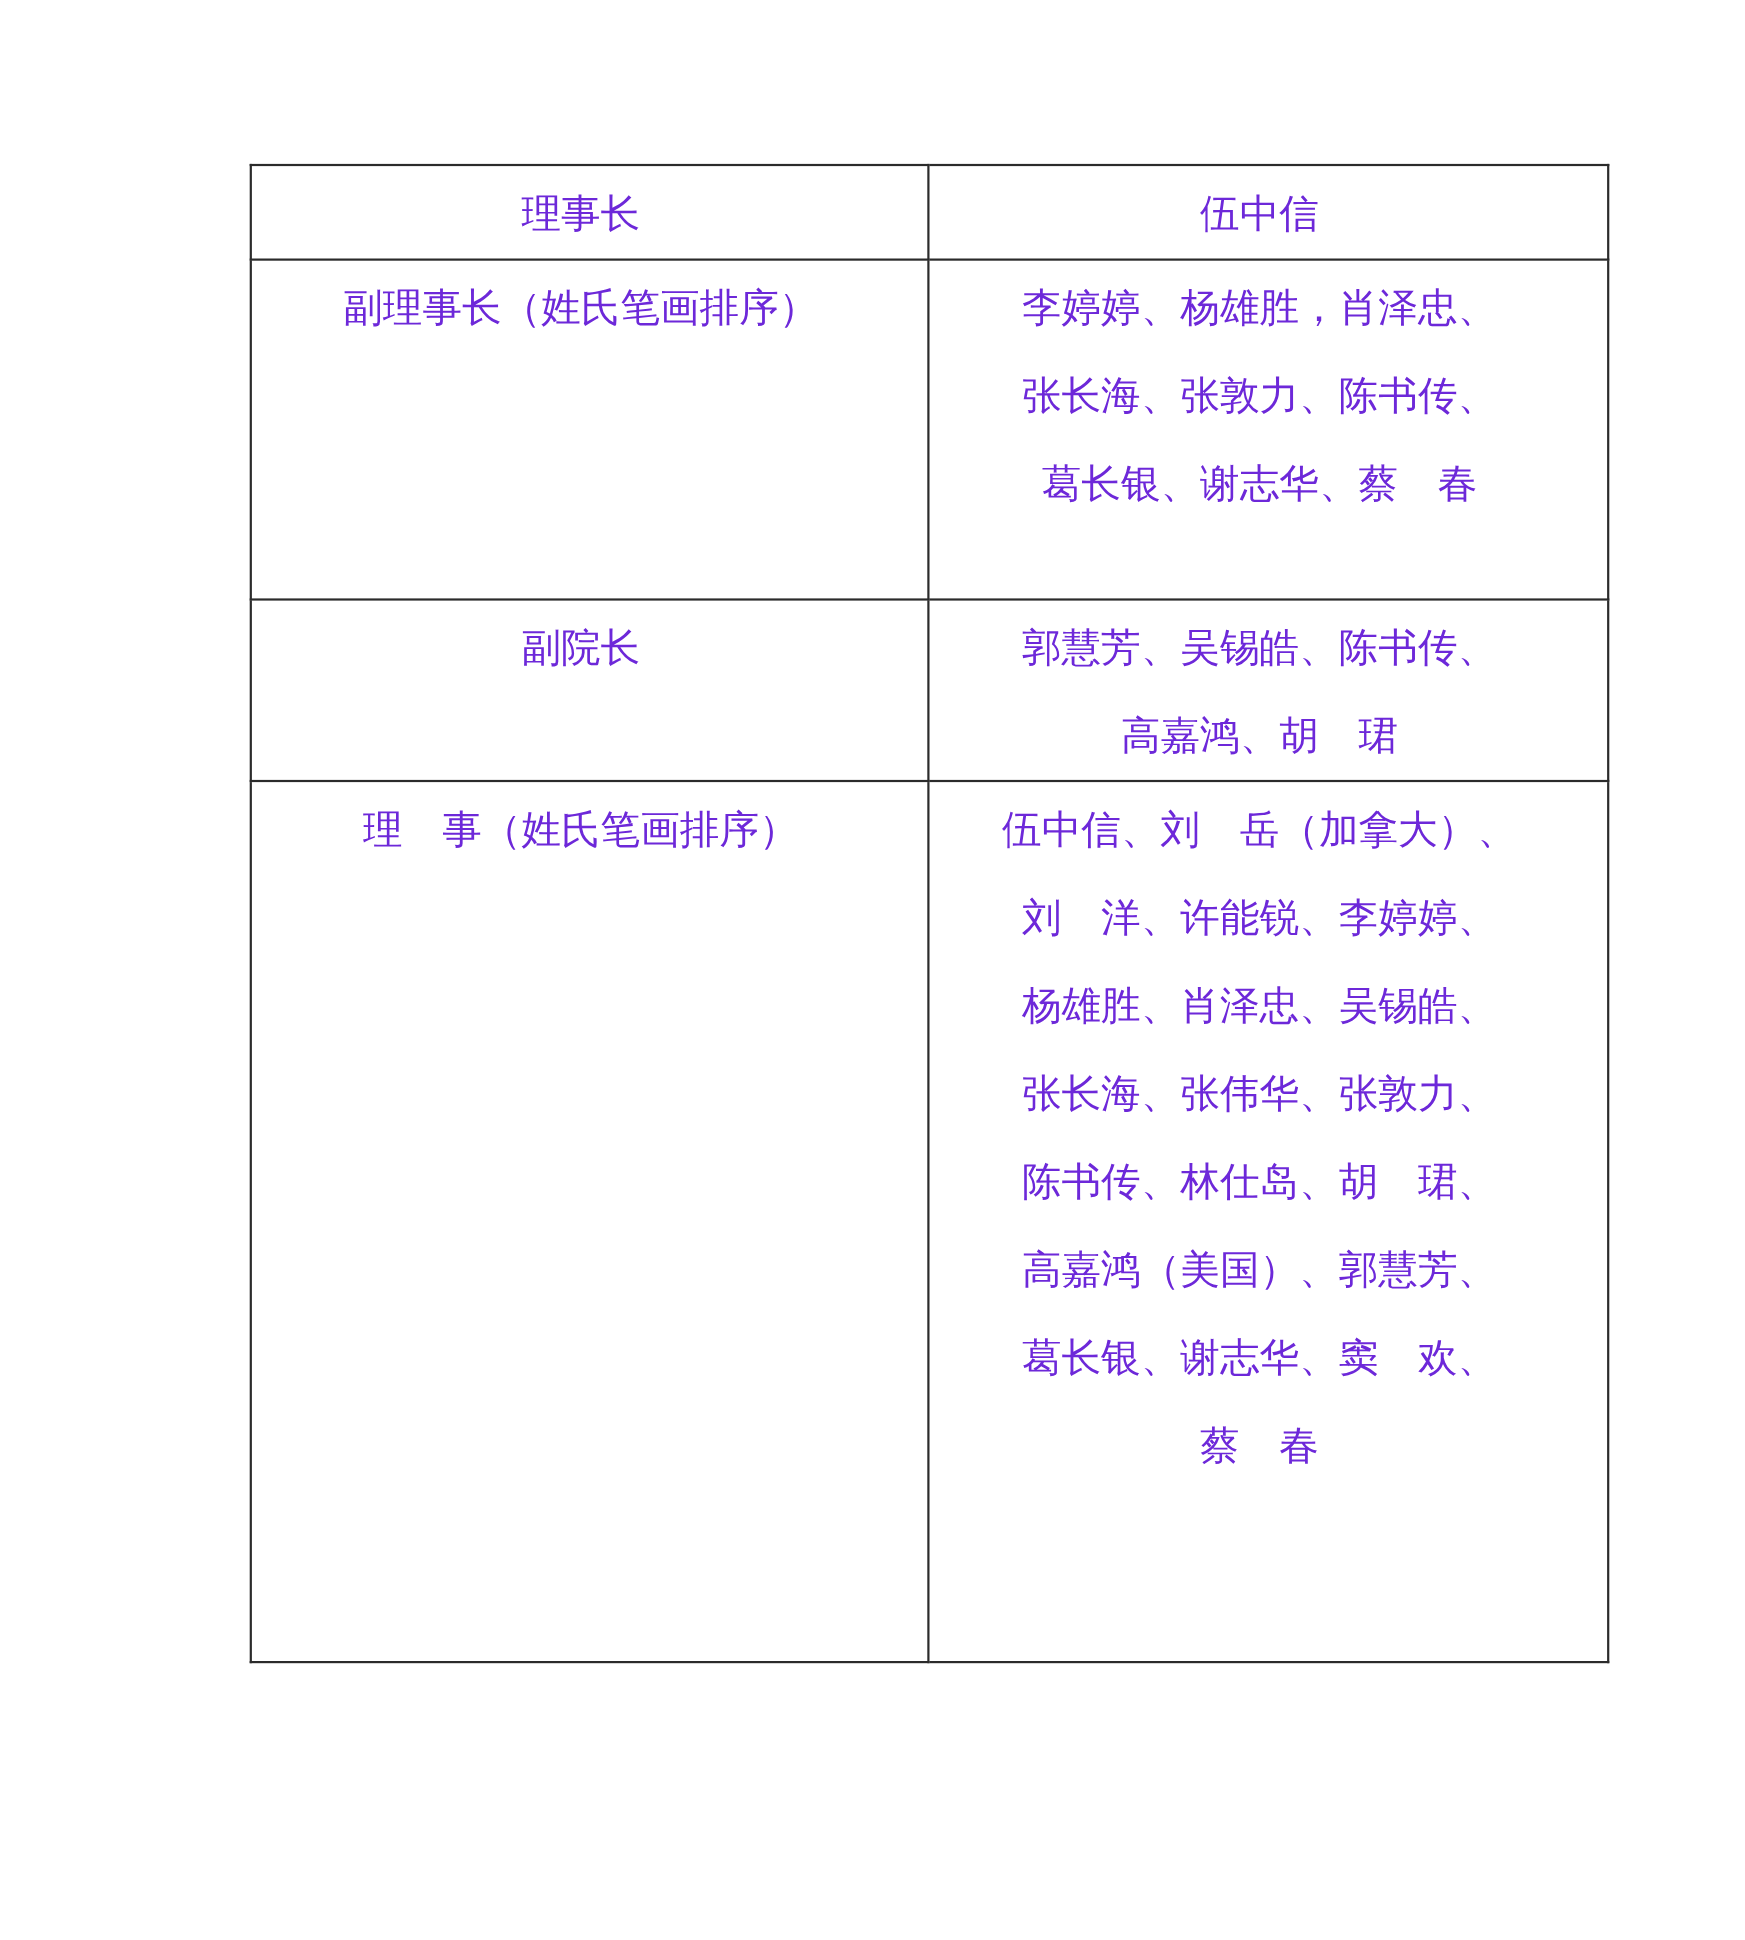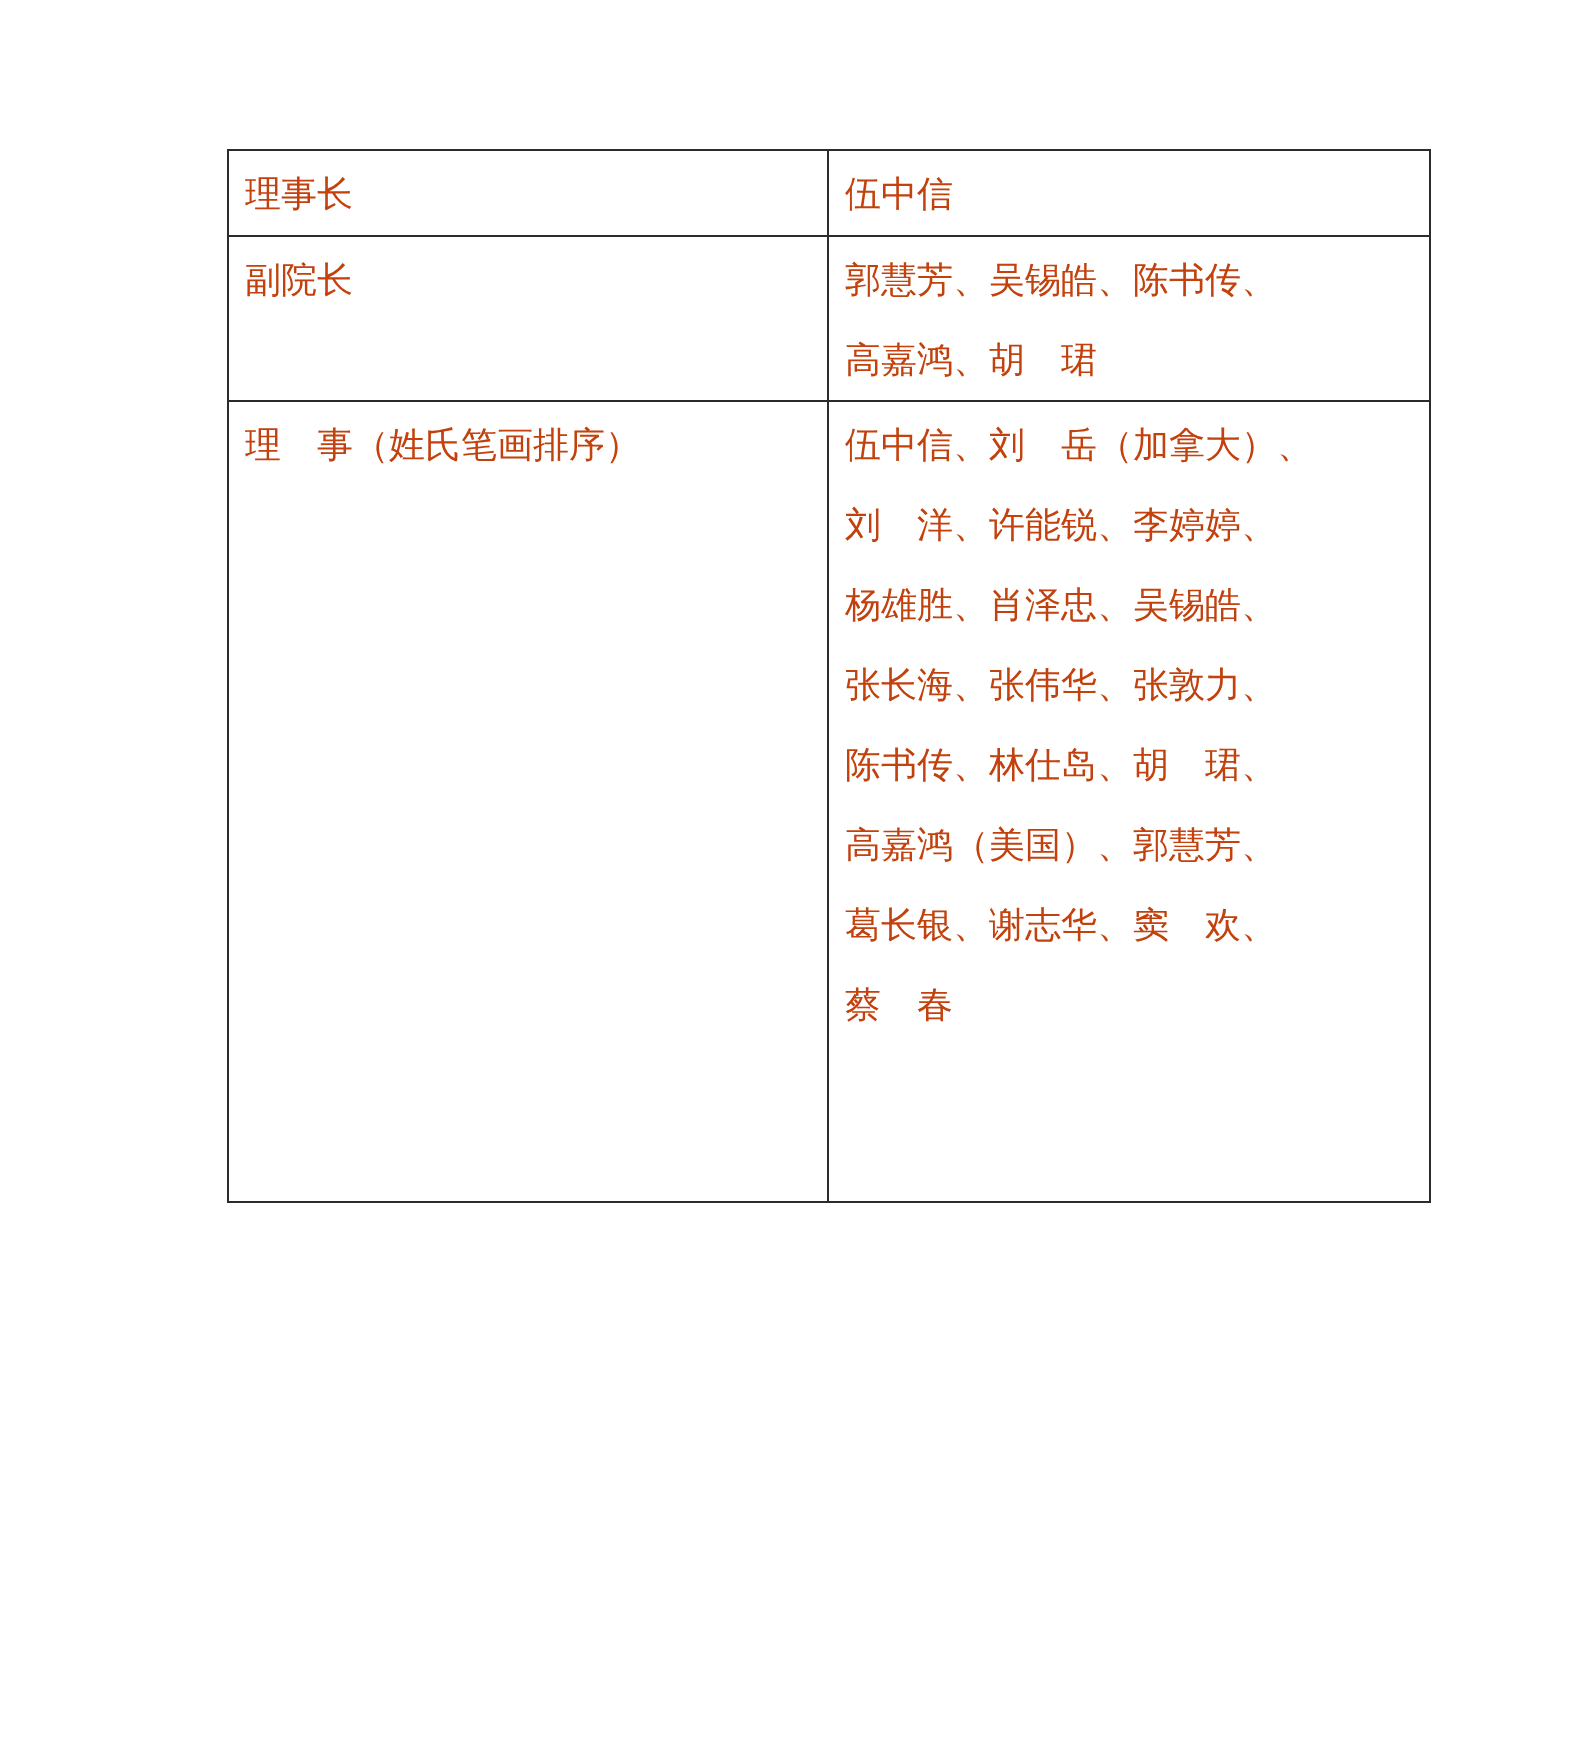--- a/index.html
+++ b/index.html
@@ -24,46 +24,53 @@
     left: 227px;
     top: 149px;
     width: 1134px;
     border-collapse: collapse;
     table-layout: fixed;
     background: #ffffff;
   }
   table.roster td {
     border: 2px solid #2b2b2b;
     vertical-align: top;
-    padding: 3px 16px 0 16px;
+    padding: 3px 32px 0 16px;
     font-size: 36px;
     line-height: 80px;
     white-space: pre-line;
-    color: #c2410c;
+    color: #6d28d9;
     overflow: hidden;
+    text-align: center;
   }
   table.roster { border: 2px solid #000000; }
   td.label-col { width: 566px; }
   td.value-col { width: 568px; }
   tr.r-chairman      { height: 86px;  }
   tr.r-vice-chairman { height: 309px; }
   tr.r-dean          { height: 80px;  }
   tr.r-vice-dean     { height: 156px; }
   tr.r-directors     { height: 801px; }
   tr.r-advisor       { height: 83px;  }
 </style>
 </head>
 <body>
 
 <div class="page">
   <table class="roster">
     <tbody>
       <tr class="r-chairman">
         <td class="label-col">理事长</td>
         <td class="value-col">伍中信</td>
+      </tr>
+      <tr class="r-vice-chairman">
+        <td class="label-col">副理事长（姓氏笔画排序）</td>
+        <td class="value-col">李婷婷、杨雄胜，肖泽忠、
+张长海、张敦力、陈书传、
+葛长银、谢志华、蔡　春</td>
       </tr>
       <tr class="r-vice-dean">
         <td class="label-col">副院长</td>
         <td class="value-col">郭慧芳、吴锡皓、陈书传、
 高嘉鸿、胡　珺</td>
       </tr>
       <tr class="r-directors">
         <td class="label-col">理　事（姓氏笔画排序）</td>
         <td class="value-col">伍中信、刘　岳（加拿大）、
 刘　洋、许能锐、李婷婷、

